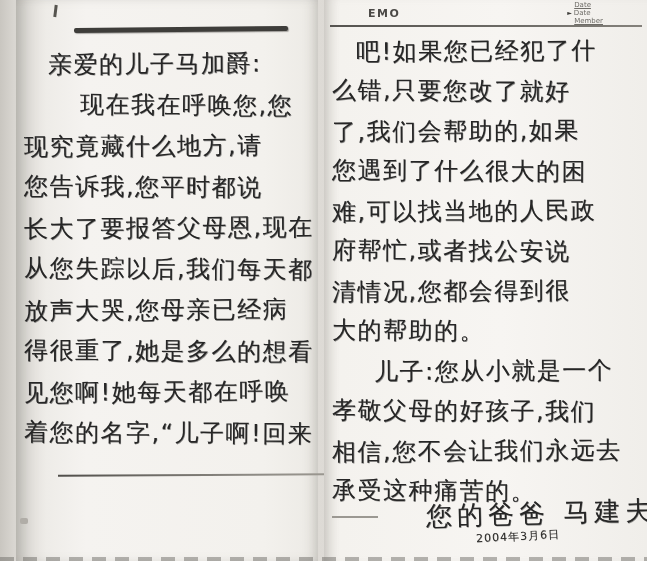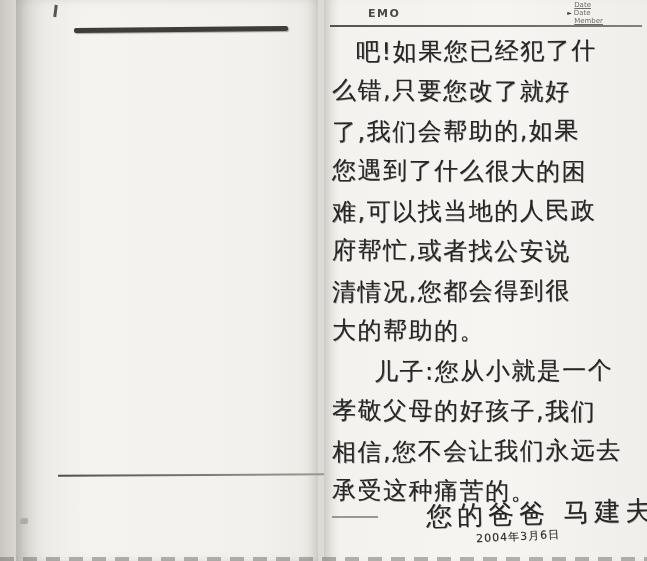--- a/index.html
+++ b/index.html
@@ -73,20 +73,32 @@
   .corner-smudge{position:absolute;left:4px;top:518px;width:8px;height:6px;background:#b0ada7;border-radius:2px;}
 </style>
 </head>
 <body>
 
 <div class="photo">
 
   <div class="page page-left">
     <div class="tick"></div>
     <div class="topbar"></div>
+    <div class="lines-left">
+      <div class="hand indent-1">亲爱的儿子马加爵:</div>
+      <div class="hand indent-2">现在我在呼唤您,您</div>
+      <div class="hand">现究竟藏什么地方,请</div>
+      <div class="hand">您告诉我,您平时都说</div>
+      <div class="hand">长大了要报答父母恩,现在</div>
+      <div class="hand">从您失踪以后,我们每天都</div>
+      <div class="hand">放声大哭,您母亲已经病</div>
+      <div class="hand">得很重了,她是多么的想看</div>
+      <div class="hand">见您啊!她每天都在呼唤</div>
+      <div class="hand">着您的名字,“儿子啊!回来</div>
+    </div>
     <div class="bottomrule-left"></div>
     <div class="corner-smudge"></div>
   </div>
 
   <div class="page page-right">
     <div class="brand">EMO</div>
     <div class="corner">
       <div class="corner-row">
         <span>Date</span>
       </div>

